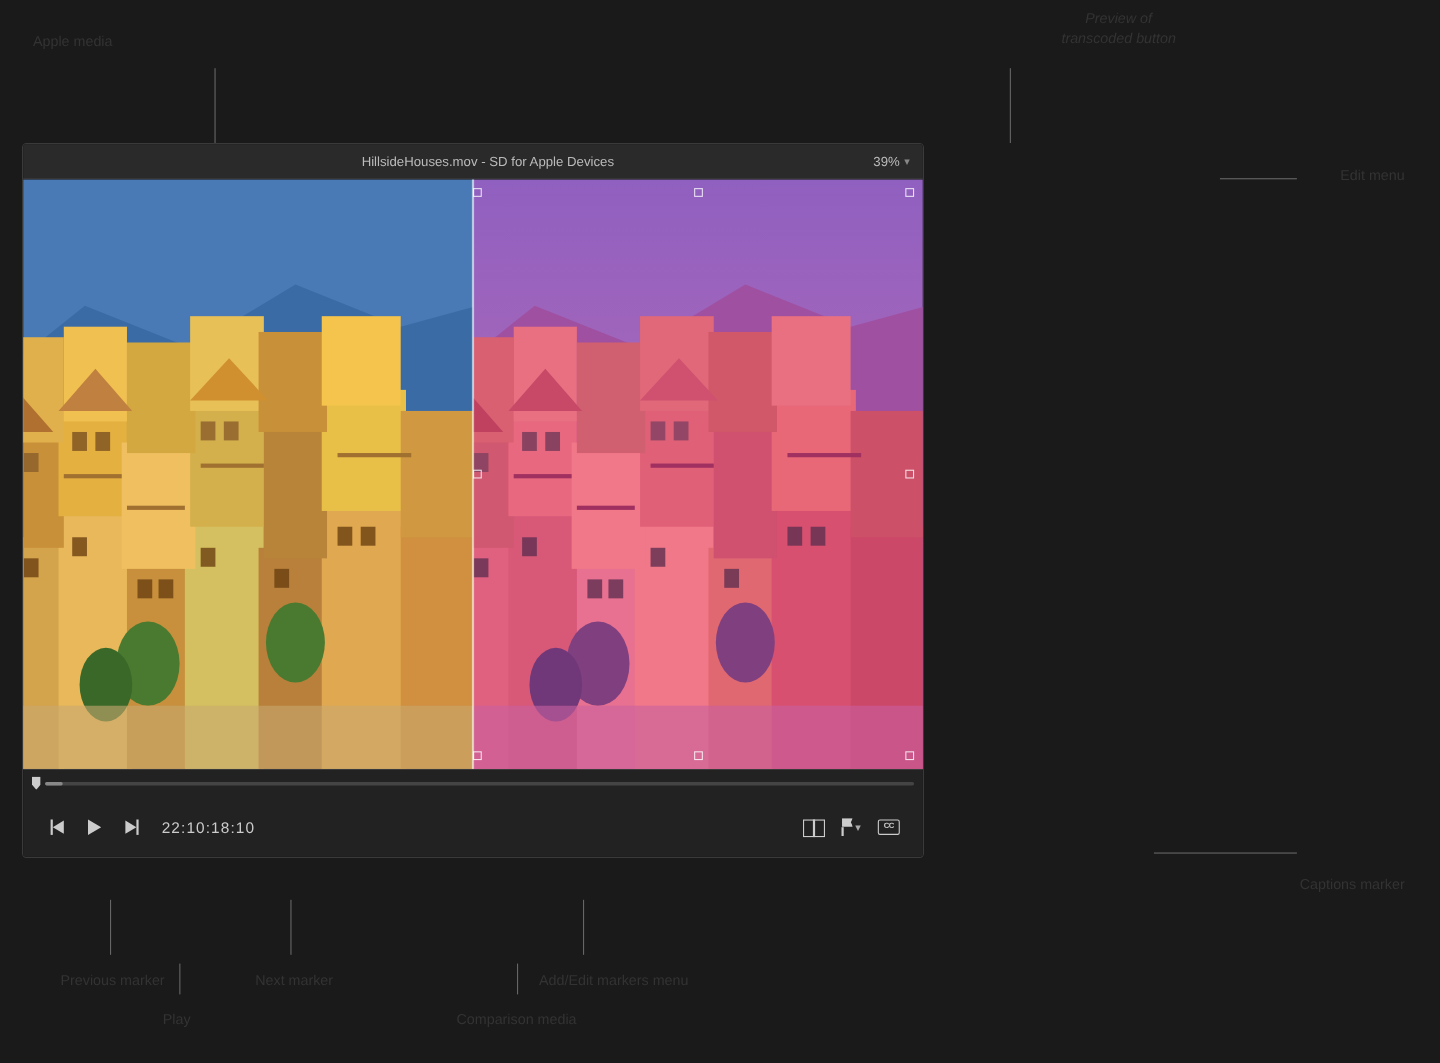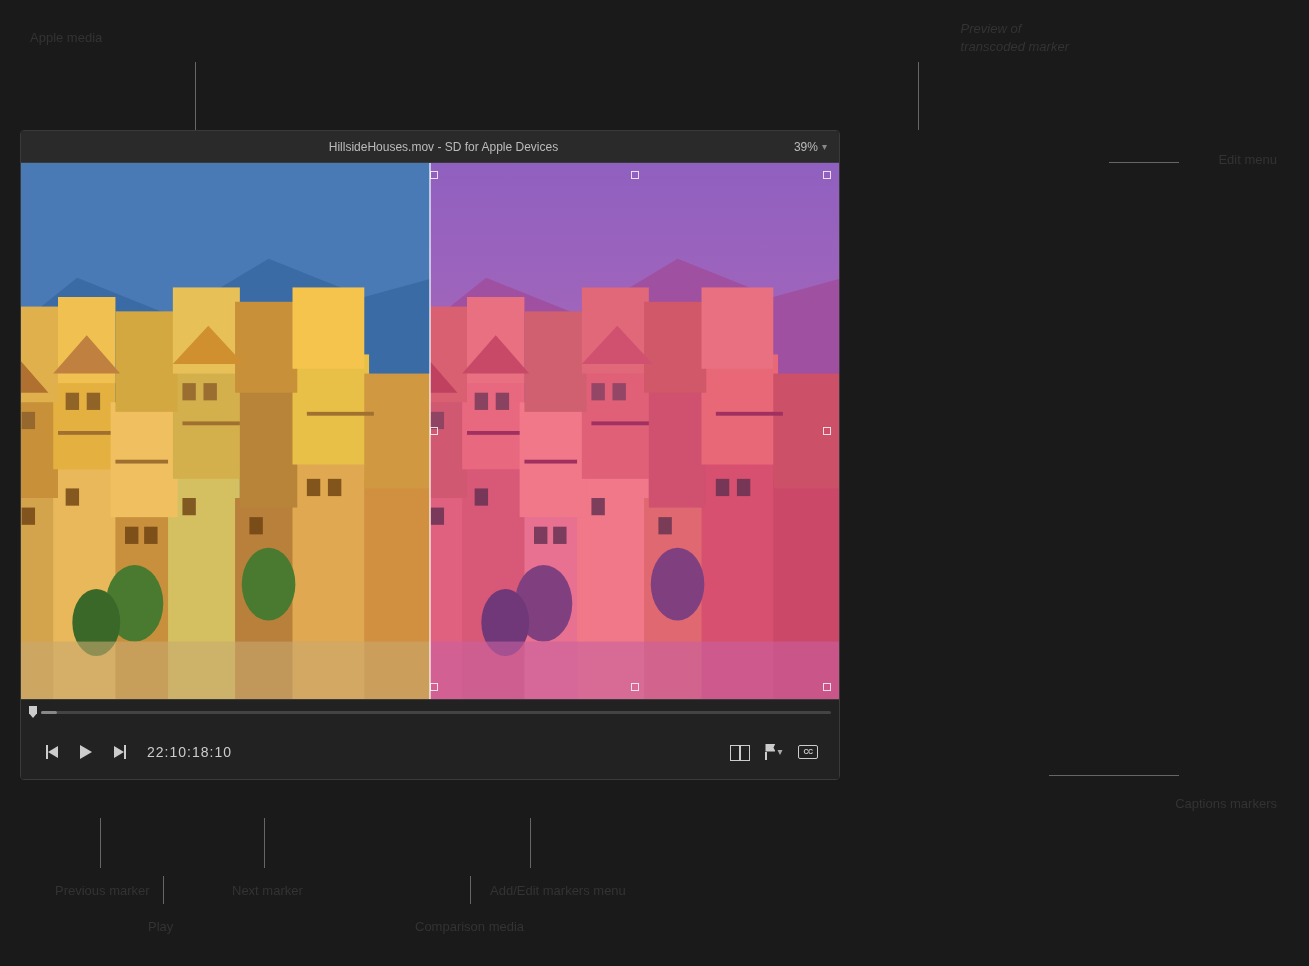--- a/index.html
+++ b/index.html
@@ -304,28 +304,28 @@
       color: #ccc;
       font-weight: bold;
       letter-spacing: -0.5px;
     }
   </style>
 </head>
 <body>
 
 <div class="annotation" style="top:30px; left:30px;">Apple media</div>
 
-<div class="annotation" style="top:20px; right:240px; line-height:1.4;font-style:italic;">
+<div class="annotation" style="top:8px; right:240px; text-align:center; line-height:1.4;font-style:italic;">
   <span>Preview of</span><br>
-  <span>transcoded marker</span>
+  <span>transcoded button</span>
 </div>
 
 <div class="annotation" style="top:152px; right:32px;">Edit menu</div>
 
-<div class="annotation" style="bottom:155px; right:32px;">Captions markers</div>
+<div class="annotation" style="bottom:155px; right:32px;">Captions marker</div>
 
 <div class="annotation" style="bottom:68px; left:55px;">Previous marker</div>
 
 <div class="annotation" style="bottom:32px; left:148px;text-align:center;">Play</div>
 
 <div class="annotation" style="bottom:68px; left:232px;">Next marker</div>
 
 <div class="annotation" style="bottom:32px; left:415px;">Comparison media</div>
 
 <div class="annotation" style="bottom:68px; left:490px;">Add/Edit markers menu</div>

